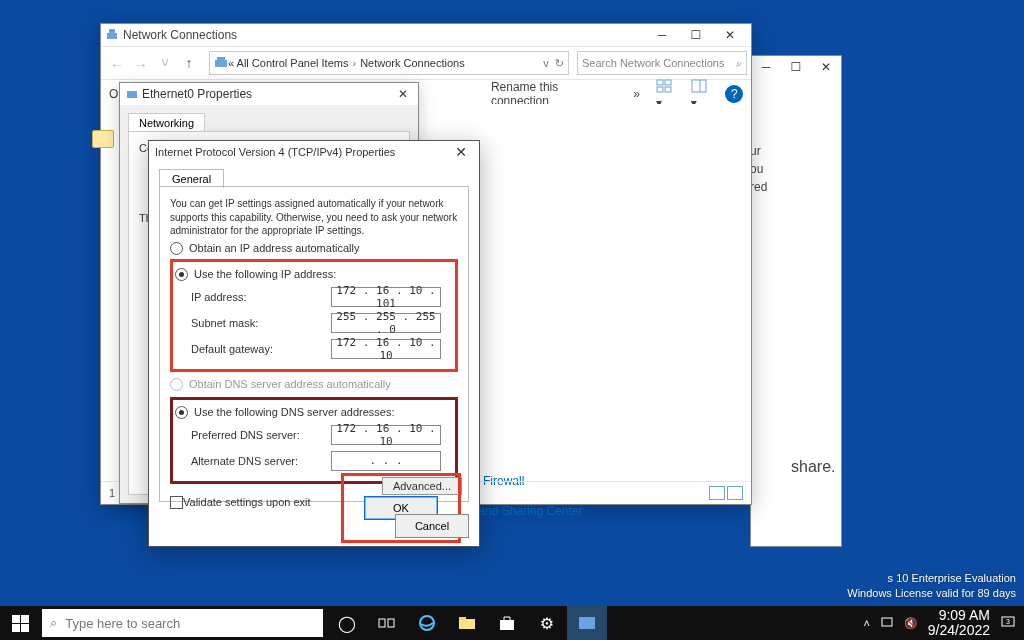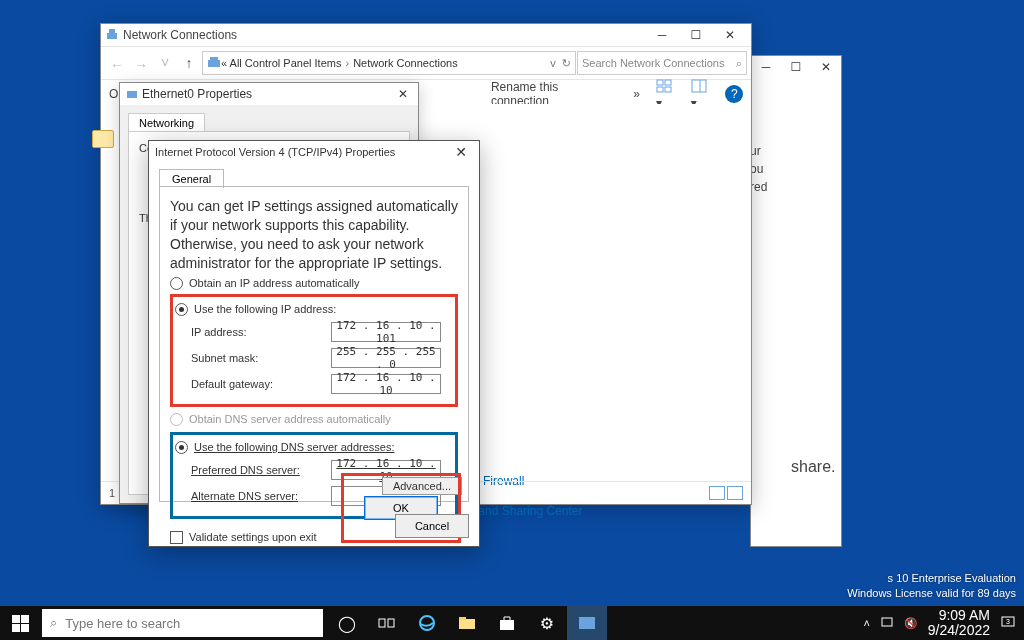--- a/index.html
+++ b/index.html
@@ -29,21 +29,21 @@
   .winctrls { display: flex; gap:0; margin-left:auto; }
   .winctrl { width: 34px; height: 22px; display:flex; align-items:center; justify-content:center;
     font-size: 12px; color:#333; background:transparent; border:none; }
   .explorer .addressbar {
     height: 28px; display:flex; align-items:center; padding: 2px 4px; border-top:1px solid #e5e5e5;
     border-bottom:1px solid #e5e5e5;
   }
   .navbtn { width:24px; height:24px; display:flex;align-items:center;justify-content:center;
     color:#555; font-size:14px; border:none; background:transparent;}
   .navbtn.dis { color:#bbb; }
-  .addressbox { flex: 1; margin: 0 1px; height: 22px; border:1px solid #ccc;
+  .addressbox { flex: 1; margin: 0 8px; height: 22px; border:1px solid #ccc;
     display:flex; align-items:center; padding: 0 4px; font-size: 11px; color:#333;}
   .addressbox .crumb { color:#333; }
   .addressbox .sep { margin: 0 4px; color:#777;}
   .searchbox { width: 160px; height: 22px; border:1px solid #ccc; display:flex;
     align-items:center; padding:0 4px; font-size:11px; color:#888; }
   .explorer .toolbar {
     height: 28px; display:flex; align-items:center; padding: 0 8px; gap: 16px;
     font-size: 12px; color:#444; border-bottom:1px solid #e0e0e0;
   }
   .toolbar .item { display:flex; align-items:center; gap:2px; }
@@ -103,33 +103,33 @@
     padding:0 6px; font-size:11px; color:#333; }
   .ipprops .titlebar .closex { margin-left:auto; font-size:14px; padding:0 6px; }
   .ipprops .tab {
     position:absolute; top:28px; left:10px; padding:3px 12px;
     border:1px solid #bbb; border-bottom:none; background:#fff; font-size:11px;
   }
   .ipprops .tabbody {
     position:absolute; top:45px; left:10px; right:10px; bottom:44px;
     border:1px solid #bbb; padding:10px; font-size:11px; color:#333;
   }
-  .ipdesc { font-size:14px; line-height:1.35; }
+  .ipdesc { font-size:10px; line-height:1.35; }
   .radio-line { display:flex; align-items:center; gap:6px; margin:4px 0; font-size:11px;}
   .radio { width:11px; height:11px; border-radius:50%; border:1px solid #555;
     display:inline-flex; align-items:center; justify-content:center;}
   .radio.sel::after { content:""; width:5px; height:5px; border-radius:50%; background:#333;}
   .fieldrow { display:flex; align-items:center; margin:6px 0 6px 14px; font-size:11px;}
   .fieldrow .lbl { width:140px; }
   .ipinput { width:108px; height:18px; border:1px solid #888; font-size:11px;
     text-align:center; display:flex; align-items:center; justify-content:center;
     font-family: Consolas, monospace;}
   .group1 { border:3px solid #e23b2e; padding:2px 4px 4px 4px; margin-top:2px;}
-  .group2 { border:3px solid #0369a1; padding:2px 4px 4px 4px; margin-top:6px;text-decoration:underline;}
-  .validate-row { display:flex; align-items:center; gap:6px; margin-top:12px; font-size:11px;}
+  .group2 { border:3px solid #7f1d1d; padding:2px 4px 4px 4px; margin-top:6px;}
+  .validate-row { display:flex; align-items:center; margin-top:12px; font-size:11px;}
   .chk { width:11px; height:11px; border:1px solid #555; }
   .advbtn { position:absolute; bottom:6px; right:6px;
     border:1px solid #999; background:#efefef; padding:2px 10px; font-size:11px;}
   .dlgbtns { position:absolute; bottom:8px; right:10px; display:flex; gap:8px;}
   .dlgbtn { width:72px; height:22px; border:1px solid #888; background:#efefef;
     font-size:11px; display:flex; align-items:center; justify-content:center;}
   .dlgbtn.ok { border:1px solid #0a6cd6; box-shadow: inset 0 0 0 1px #7ab8f0;}
   .okwrap { border:3px solid #e23b2e; padding:20px;
     position:absolute; bottom:3px; left:192px; }
   .dim { color:#999; }

